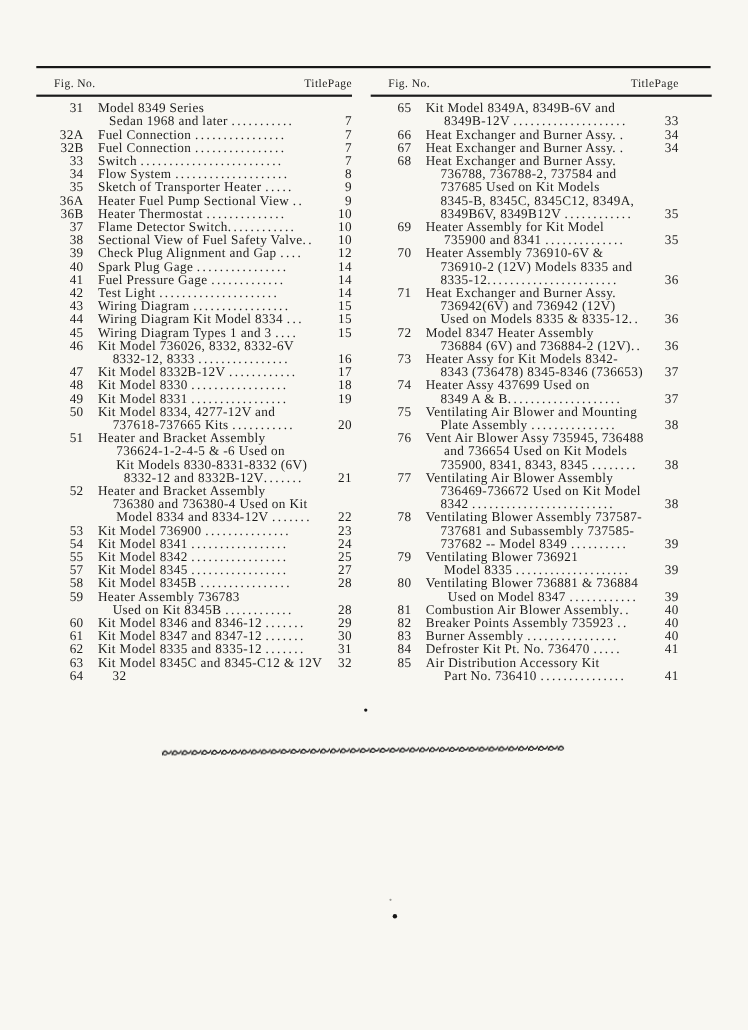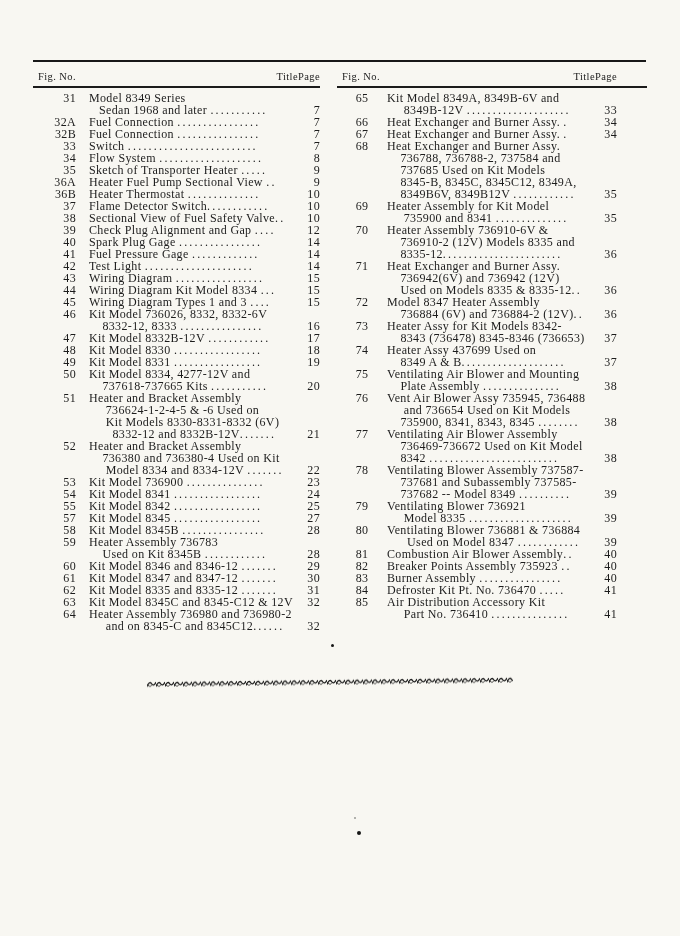--- a/index.html
+++ b/index.html
@@ -17,32 +17,32 @@
     background:#181818;
   }
   .col{position:absolute;top:66px;}
   .col-left{left:33px;width:287px;}
   .col-right{left:337px;width:310px;}
   .thead{
     display:flex;align-items:center;height:20px;
     font-size:10.5px;letter-spacing:0.4px;
   }
   .col-right .thead{padding-right:30px;}
-  .h-fig{padding-left:5px;}
+  .h-fig{padding-left:5px;margin-left:11px;}
   .h-title{flex:1;text-align:right;}
   .head-rule{height:1.6px;background:#1b1b1b;}
   .rows{margin-top:4px;}
   .row{
     display:flex;align-items:flex-start;
     font-size:12px;line-height:12px;letter-spacing:0.35px;
   }
   .col-right .row{padding-right:30px;}
   .fig{flex:none;text-align:right;box-sizing:border-box;}
   .col-left .fig{width:56px;padding-right:13px;}
-  .col-right .fig{width:50px;text-align:center;}
+  .col-right .fig{width:50px;padding-right:13px;}
   .titleblock{flex:1;min-width:0;}
   .tline{white-space:pre;}
   .page{width:26px;flex:none;text-align:right;align-self:flex-end;}
   .dots{letter-spacing:2.2px;}
   .rope{position:absolute;left:147px;top:675px;transform:rotate(-0.7deg);}
   .speck{position:absolute;border-radius:50%;background:#161616;}
   .speck-a{left:331px;top:644px;width:3px;height:3px;}
   .speck-b{left:357px;top:831px;width:4px;height:4px;}
   .speck-c{left:354px;top:817px;width:2px;height:2px;background:#9a9a96;}
 </style>
@@ -303,24 +303,20 @@
         </div>
         <div class="row">
           <span class="fig">63</span>
           <div class="titleblock">
             <div class="tline">Kit Model 8345C and 8345-C12 &amp; 12V</div>
           </div>
           <span class="page">32</span>
         </div>
         <div class="row">
           <span class="fig">64</span>
-          <div class="titleblock">
-            <div class="tline">Heater Assembly 736980 and 736980-2</div>
-            <div class="tline">     and on 8345-C and 8345C12<span class="dots">......</span></div>
-          </div>
           <span class="page">32</span>
         </div>
       </div>
   </section>
 
   <section class="col col-right">
     <div class="thead">
       <span class="h-fig">Fig. No.</span>
       <span class="h-title">Title</span>
       <span class="h-page">Page</span>

